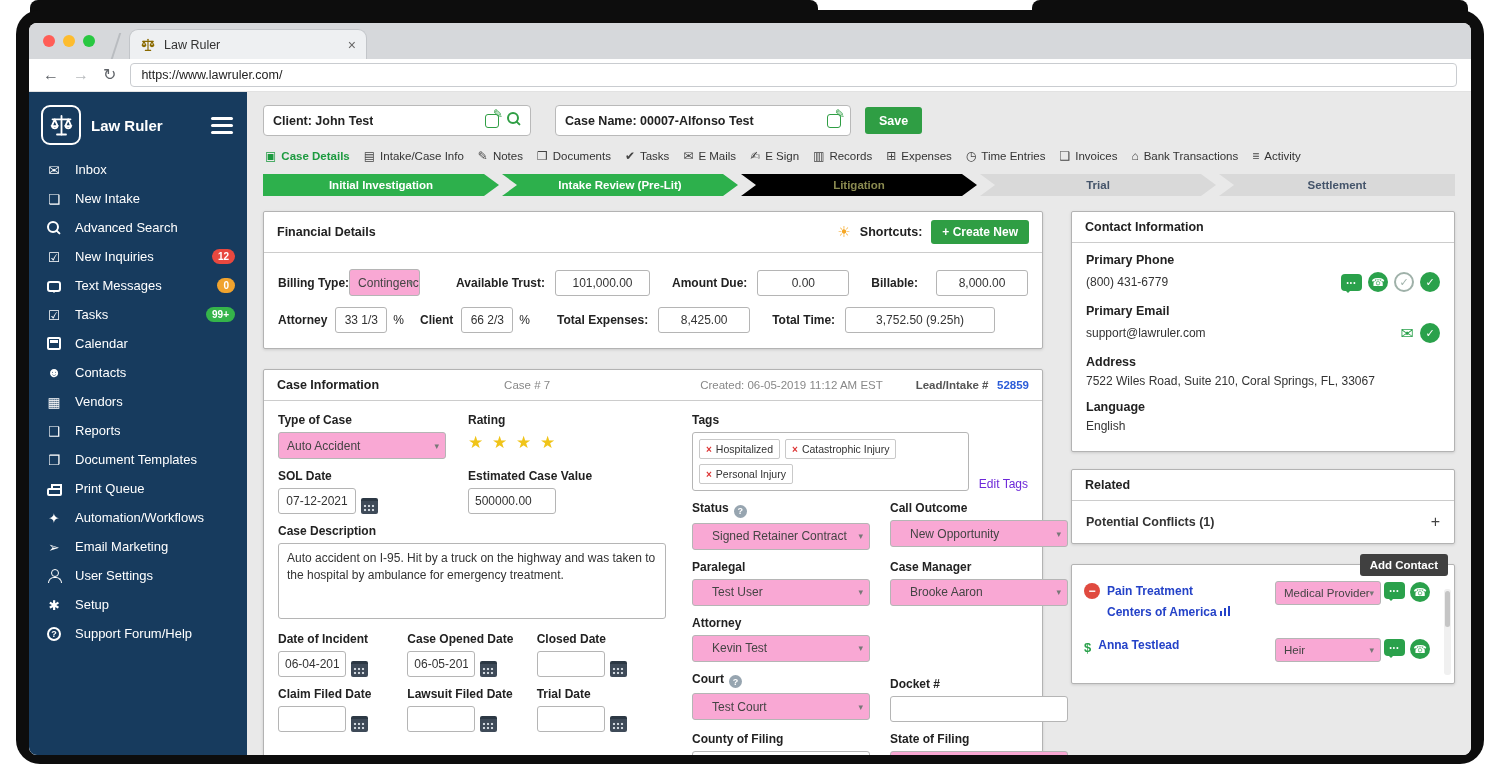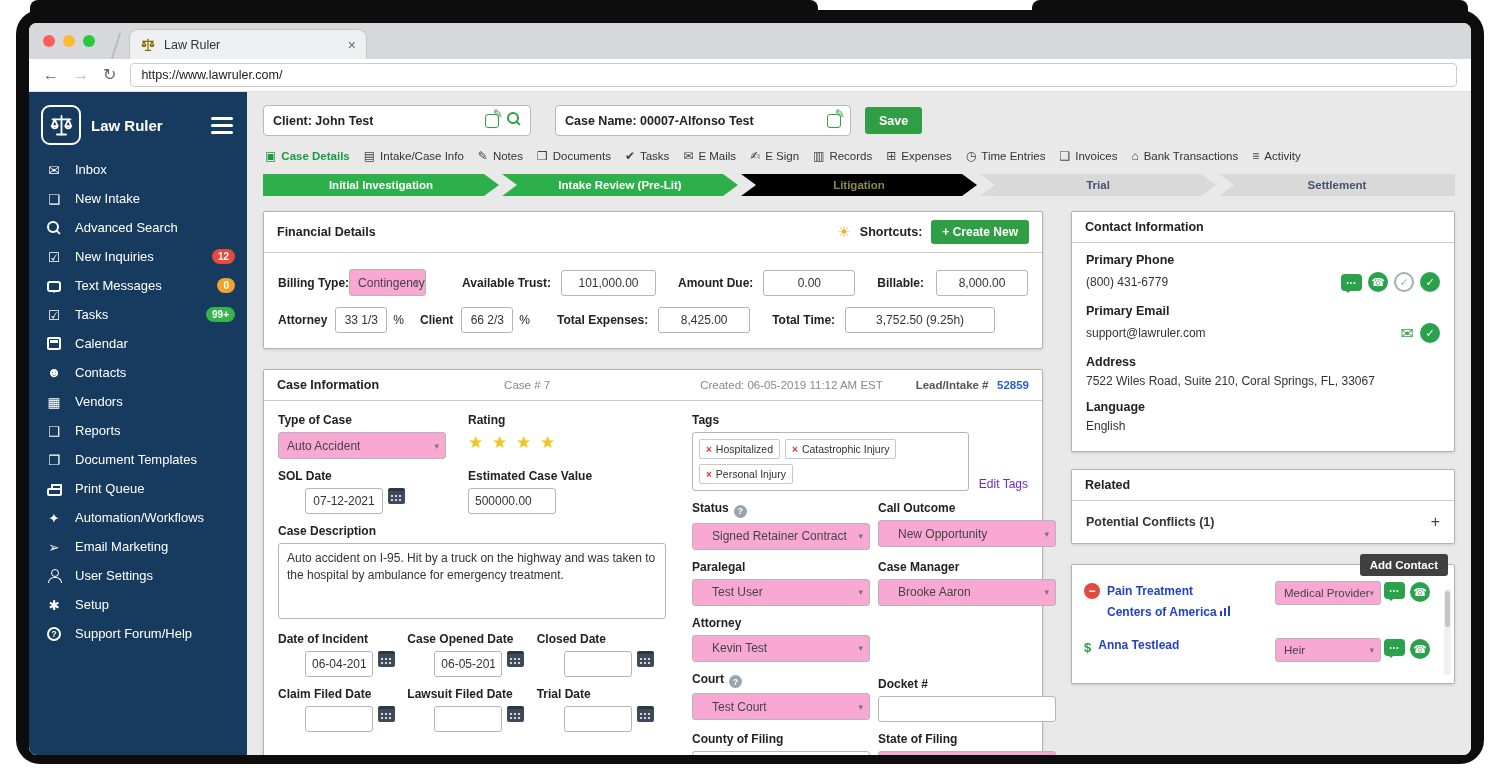--- a/index.html
+++ b/index.html
@@ -103,38 +103,38 @@
   .ci-head .muted { color:#888; font-weight:normal; font-size:11.5px; }
   .lead-lbl { color:#555; font-size:11.5px; font-weight:bold; }
   .lead-val { color:#2b5cd8; font-size:11.5px; font-weight:bold; margin-left:5px; }
   .caseinfo-body { display:flex; gap:26px; padding:12px 14px 16px; }
   .ci-left { width:388px; flex-shrink:0; }
   .ci-right { flex:1; min-width:0; }
   .fg { margin-bottom:10px; }
   .lbl { display:block; font-size:12px; font-weight:bold; color:#222; margin-bottom:5px; white-space:nowrap; }
   .hrow { display:flex; }
   .stars { color:#f0c419; font-size:17px; letter-spacing:2px; margin-top:2px; }
-  .withcal { display:flex; align-items:flex-start;margin-left:27px; }
+  .withcal { display:flex; align-items:flex-end; }
   .cal { width:17px; height:16px; margin-left:5px; border-radius:2px; display:inline-block; flex-shrink:0; cursor:pointer;
          background-color:#3e4a58;
          background-image:
            linear-gradient(#2c3844 3px, transparent 3px),
            radial-gradient(circle at 4px 8px, #cfd6dd 1px, transparent 1.6px),
            radial-gradient(circle at 8px 8px, #cfd6dd 1px, transparent 1.6px),
            radial-gradient(circle at 12px 8px, #cfd6dd 1px, transparent 1.6px),
            radial-gradient(circle at 4px 12px, #cfd6dd 1px, transparent 1.6px),
            radial-gradient(circle at 8px 12px, #cfd6dd 1px, transparent 1.6px),
            radial-gradient(circle at 12px 12px, #cfd6dd 1px, transparent 1.6px); }
   .txa { width:100%; height:76px; border:1px solid #b5b5b5; border-radius:3px; font-size:12px; color:#333; padding:6px 8px; resize:none; font-family:inherit; line-height:1.45; }
   .datecell { width:133px; }
   .tagbox { border:1px solid #b5b5b5; border-radius:3px; padding:6px; display:flex; gap:5px; flex-wrap:wrap; width:300px; background:#fff; }
   .chip { display:inline-flex; align-items:center; gap:4px; border:1px solid #c9c9c9; border-radius:2px; padding:3px 6px; font-size:10.5px; color:#333; background:#fff; }
   .chip .x { color:#d33; font-weight:bold; font-size:10px; cursor:pointer; }
   .link { color:#6d28d9; font-size:12px; margin-left:10px; text-decoration:none; white-space:nowrap; cursor:pointer; }
-  .two { display:flex; gap:8px; }
+  .two { display:flex; gap:20px; }
   .fcol { width:178px; flex-shrink:0; }
   .fcol .sel, .fcol .inp { width:100%;padding-left:19px; }
   .qmark { display:inline-flex; align-items:center; justify-content:center; width:13px; height:13px; border-radius:50%; background:#97a5b0; color:#fff; font-size:9px; font-weight:bold; margin-left:5px; vertical-align:-2px; }
 
   
   .cbody { padding:10px 14px 6px; }
   .cgroup { margin-bottom:12px; }
   .cgroup .lbl { margin-bottom:5px; font-size:12.5px; }
   .cval-row { display:flex; align-items:center; font-size:12px; color:#333; }
   .cicons { margin-left:auto; display:flex; align-items:center; gap:6px; }
@@ -416,21 +416,21 @@
               <div class="fin-row">
                 <span class="flbl" style="width:92px">Billing Type:</span>
                 <div class="sel" style="width:150px">
                       <span>Contingency</span>
                     </div>
                 <span class="flbl" style="margin-left:36px">Available Trust:</span>
                 <input class="inp center" style="width: 95px; margin-left: 10px;" value="101,000.00">
                 <span class="flbl" style="margin-left:22px">Amount Due:</span>
                 <input class="inp center" style="width: 92px; margin-left: 10px;" value="0.00">
                 <span class="flbl" style="margin-left:22px">Billable:</span>
-                <input class="inp center" style="width: 92px; margin-left: 12px;" value="8,000.00">
+                <input class="inp center" style="width: 92px; margin-left: 18px;" value="8,000.00">
               </div>
               <div class="fin-row">
                 <span class="flbl">Attorney</span>
                 <input class="inp center" style="width: 52px; margin-left: 8px;" value="33 1/3">
                 <span style="margin-left:6px">%</span>
                 <span class="flbl" style="margin-left:16px">Client</span>
                 <input class="inp center" style="width: 52px; margin-left: 8px;" value="66 2/3">
                 <span style="margin-left:6px">%</span>
                 <span class="flbl" style="margin-left:27px">Total Expenses:</span>
                 <input class="inp center" style="width: 92px; margin-left: 10px;" value="8,425.00">

